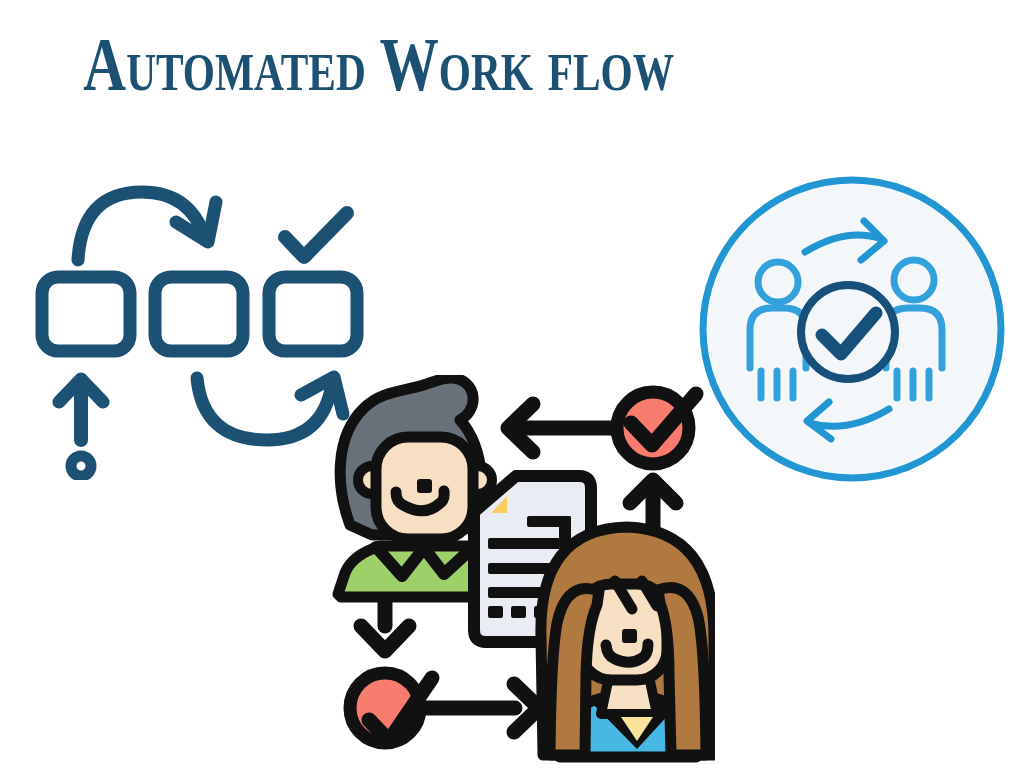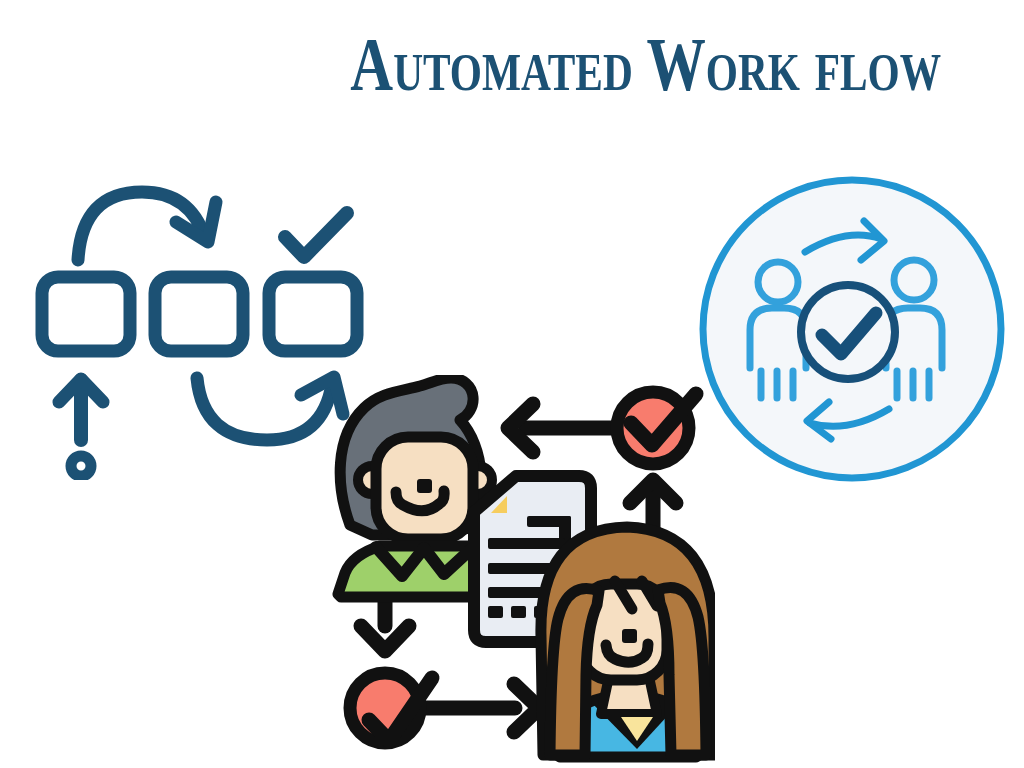--- a/index.html
+++ b/index.html
@@ -1,17 +1,17 @@
 <!DOCTYPE html>
 <html style="--background: #ffffff; --navy: #1c5174; --blue-ring: #2196d3; --blue-light: #33a1dc; --blue-dark: #17507a; --circle-fill: #f4f7fa; --outline: #111111; --skin: #f6dfc2; --hair-gray: #687079; --hair-brown: #b0793f; --green-shirt: #9ed06a; --blue-shirt: #47b7e3; --red: #f87c6d; --paper: #e9edf3; --fold-yellow: #f6cd5e; --collar-yellow: #f9e49c;"><head>
 <meta charset="utf-8">
 <style>
   html,body{margin:0;padding:0;background:#fff;}
   .stage{position:relative;width:1024px;height:768px;background:var(--background,#fff);overflow:hidden;font-family:"Liberation Serif",serif;}
-  .title-wrap{position:absolute;top:26px;left:0;width:100%;text-align:right;}
+  .title-wrap{position:absolute;top:26px;left:0;width:100%;text-align:left;}
   h1.title{
     margin:0;display:inline-block;
     font-family:"Liberation Serif",serif;
     font-weight:700;font-size:76px;line-height:1;
     font-variant:small-caps;letter-spacing:0px;
     color:var(--navy);
     transform:scaleX(0.78);transform-origin:center top;
     white-space:nowrap;
   }
   .ill{position:absolute;}

